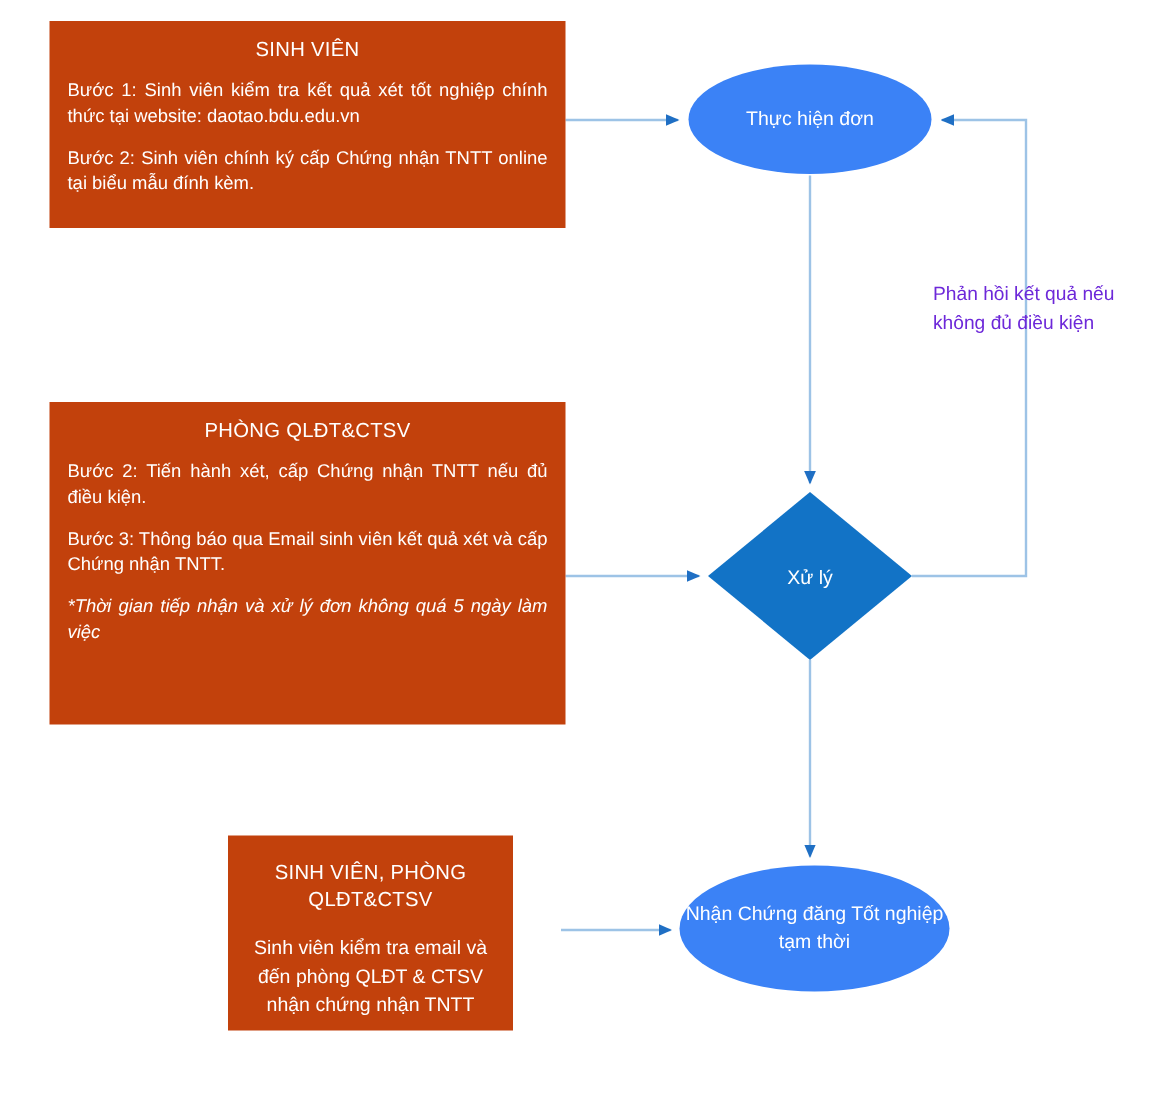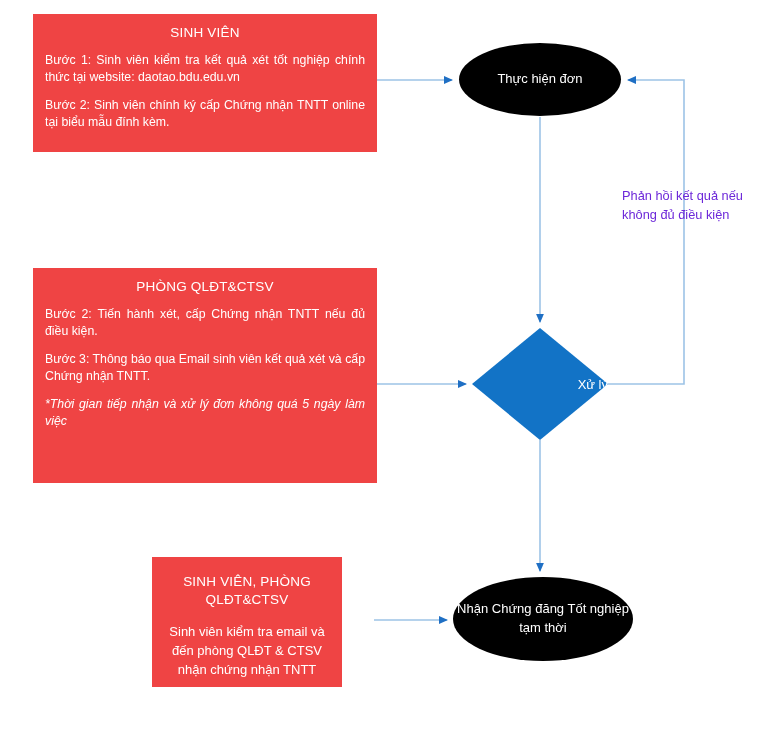--- a/index.html
+++ b/index.html
@@ -26,21 +26,21 @@
     left: 0;
     top: 0;
     width: 768px;
     height: 742px;
     pointer-events: none;
   }
 
   
   .proc-box {
     position: absolute;
-    background: #ef4444;
+    background: #c2410c;
     color: #ffffff;
     box-sizing: border-box;
     padding: 10px 12px 12px 12px;
   }
   .box-title {
     text-align: center;
     font-size: 13.5px;
     line-height: 1.35;
     margin-bottom: 10px;
     letter-spacing: 0.2px;
@@ -68,21 +68,21 @@
   #box-sv-phong {
     left: 152px; top: 557px; width: 190px; height: 130px;
     padding-top: 16px;
   }
   #box-sv-phong .box-title { margin-bottom: 14px; font-size: 13.5px; }
   #box-sv-phong .box-line { font-size: 13px; line-height: 1.45; }
 
   
   .ellipse-node {
     position: absolute;
-    background: #000000;
+    background: #3b82f6;
     border-radius: 50%;
     color: #ffffff;
     display: flex;
     align-items: center;
     justify-content: center;
     text-align: center;
     font-size: 13px;
     line-height: 1.45;
   }
   #node-thuc-hien-don {
@@ -104,21 +104,21 @@
     width: 100%; height: 100%;
     background: #1273C6;
     clip-path: polygon(50% 0%, 100% 50%, 50% 100%, 0% 50%);
   }
   #node-xu-ly .diamond-label {
     position: absolute;
     left: 0; top: 0;
     width: 100%; height: 100%;
     display: flex;
     align-items: center;
-    justify-content: flex-end;
+    justify-content: center;
     color: #ffffff;
     font-size: 13px;
   }
 
   
   #feedback-label {
     position: absolute;
     left: 622px; top: 186px;
     width: 138px;
     color: #6d28d9;

